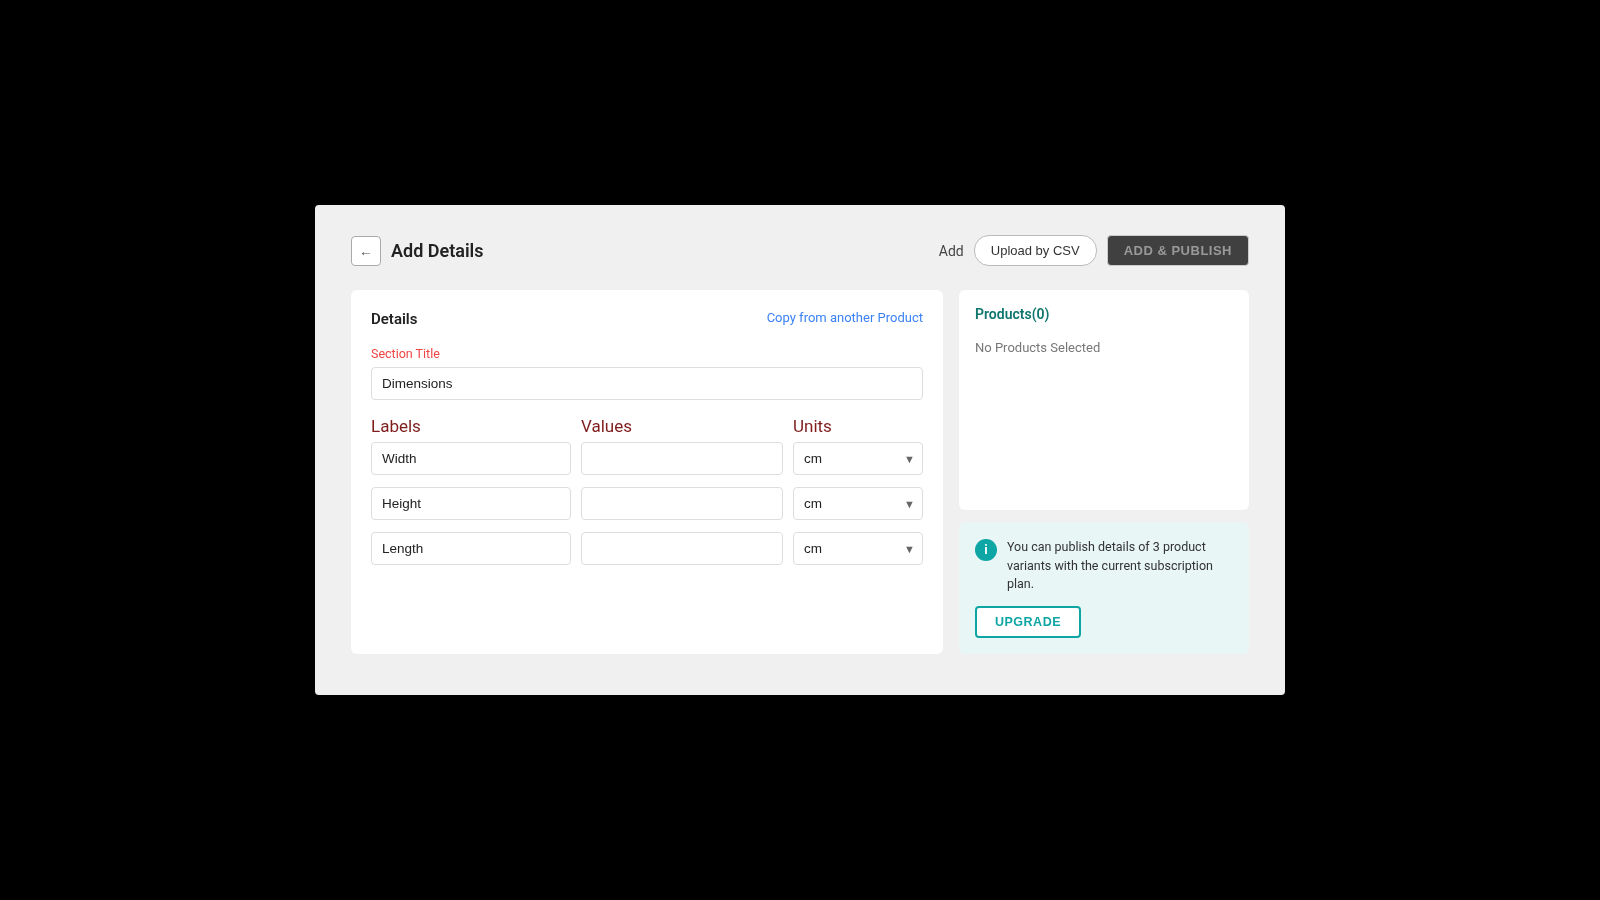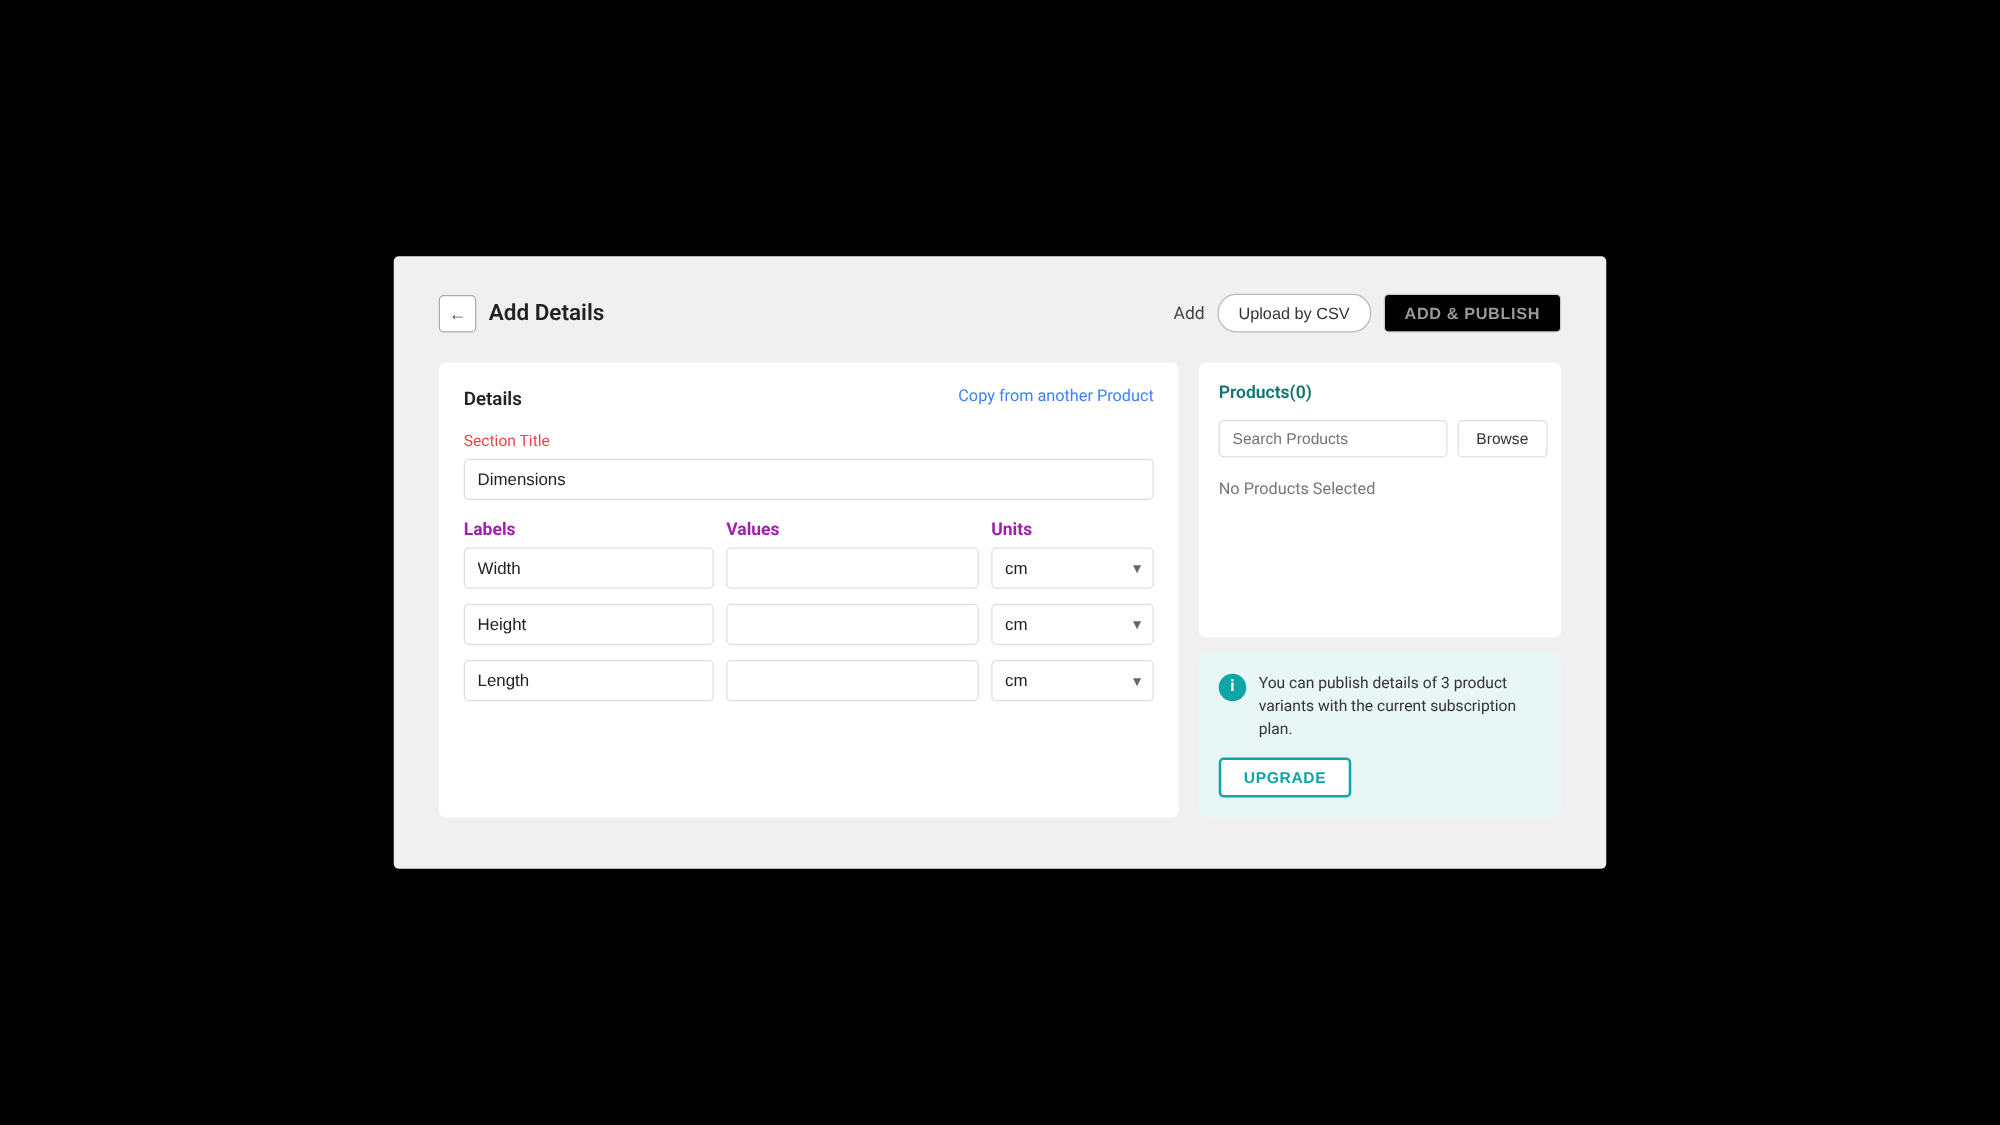--- a/index.html
+++ b/index.html
@@ -73,21 +73,21 @@
       background: #fff;
       padding: 7px 16px;
       border-radius: 15px;
       font-size: 13px;
       color: #333;
       cursor: pointer;
     }
 
     .btn-disabled {
       border: 1.5px solid #ccc;
-      background: #000000;
+      background: #404040;
       padding: 7px 16px;
       border-radius: 4px;
       font-size: 13px;
       color: #999;
       cursor: not-allowed;
       letter-spacing: 0.5px;
       font-weight: 600;
     }
 
     
@@ -144,23 +144,22 @@
     }
 
     .row-headers {
       display: grid;
       grid-template-columns: 200px 1fr 130px;
       gap: 10px;
       margin-bottom: 6px;
     }
 
     .col-header {
-      font-size: 14px;
-      color: #a21caf;
-      font-weight: bold;
+      font-size: 17px;
+      color: #7f1d1d;
     }
 
     .field-row {
       display: grid;
       grid-template-columns: 200px 1fr 130px;
       gap: 10px;
       margin-bottom: 12px;
       align-items: center;
     }
 
@@ -386,24 +385,20 @@
           </select>
           <span class="unit-select-arrow">▼</span>
         </div>
       </div>
     </div>
 
     <div class="right-panel">
 
       <div class="products-card">
         <div class="products-title">Products(0)</div>
-        <div class="search-browse-row">
-          <input class="search-input" type="text" placeholder="Search Products" style="">
-          <button class="browse-btn">Browse</button>
-        </div>
         <div class="no-products">No Products Selected</div>
       </div>
 
       <div class="info-card">
         <div class="info-card-row">
           <div class="info-icon">i</div>
           <span class="info-text">You can publish details of 3 product variants with the current subscription plan.</span>
         </div>
         <button class="upgrade-btn">UPGRADE</button>
       </div>

